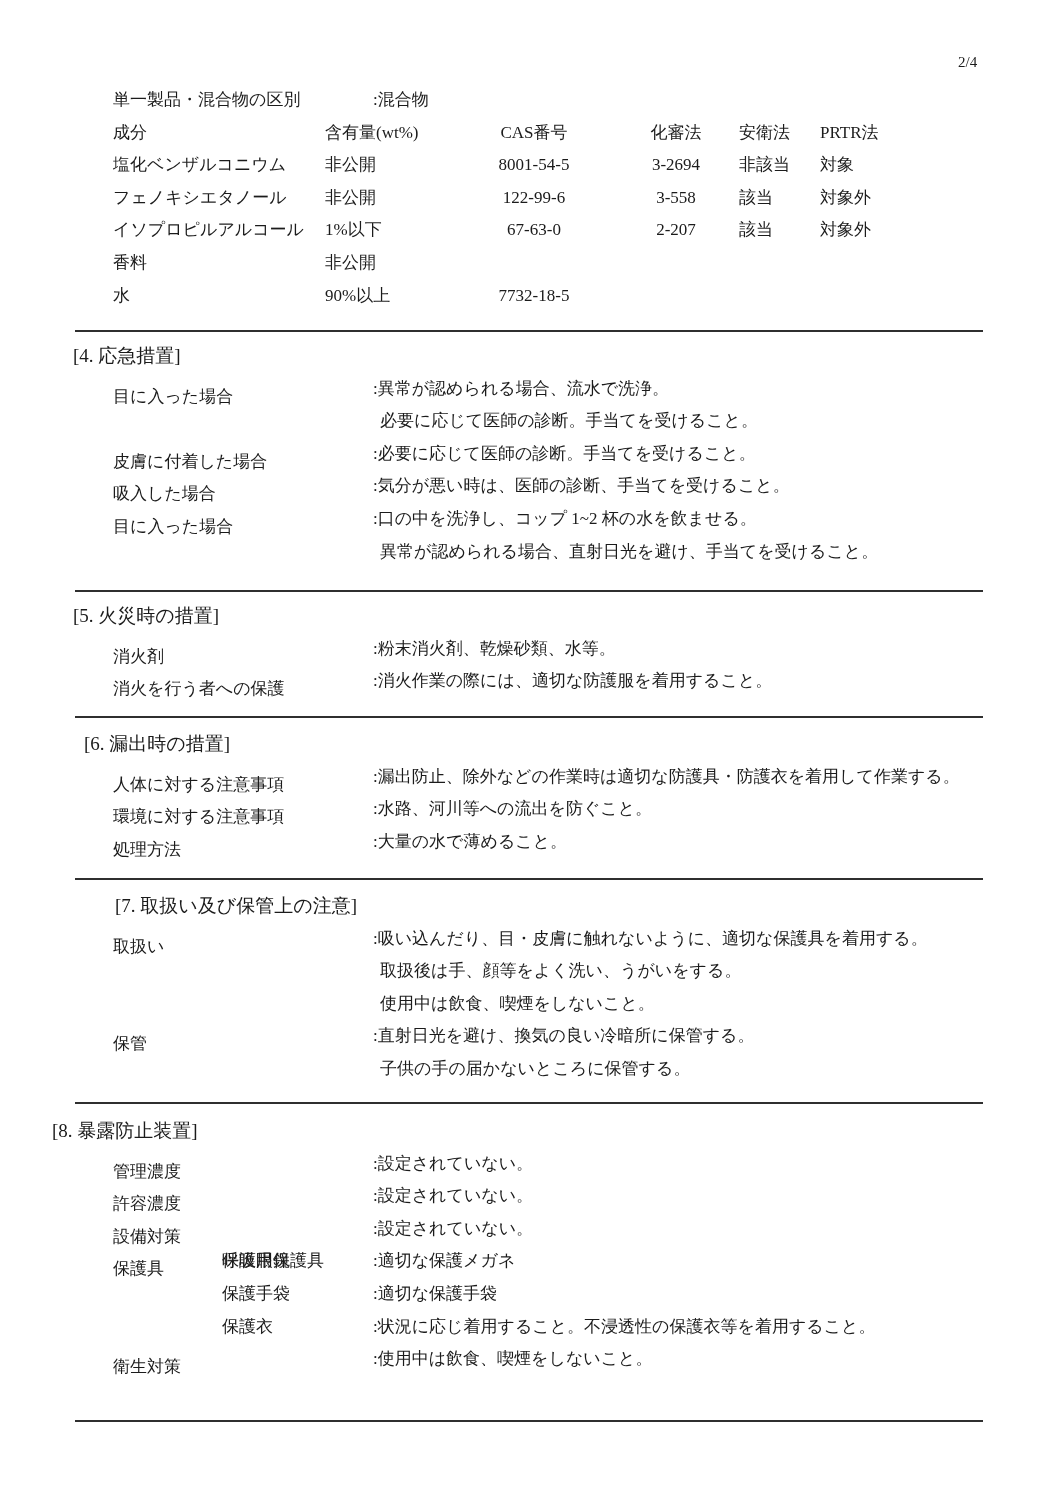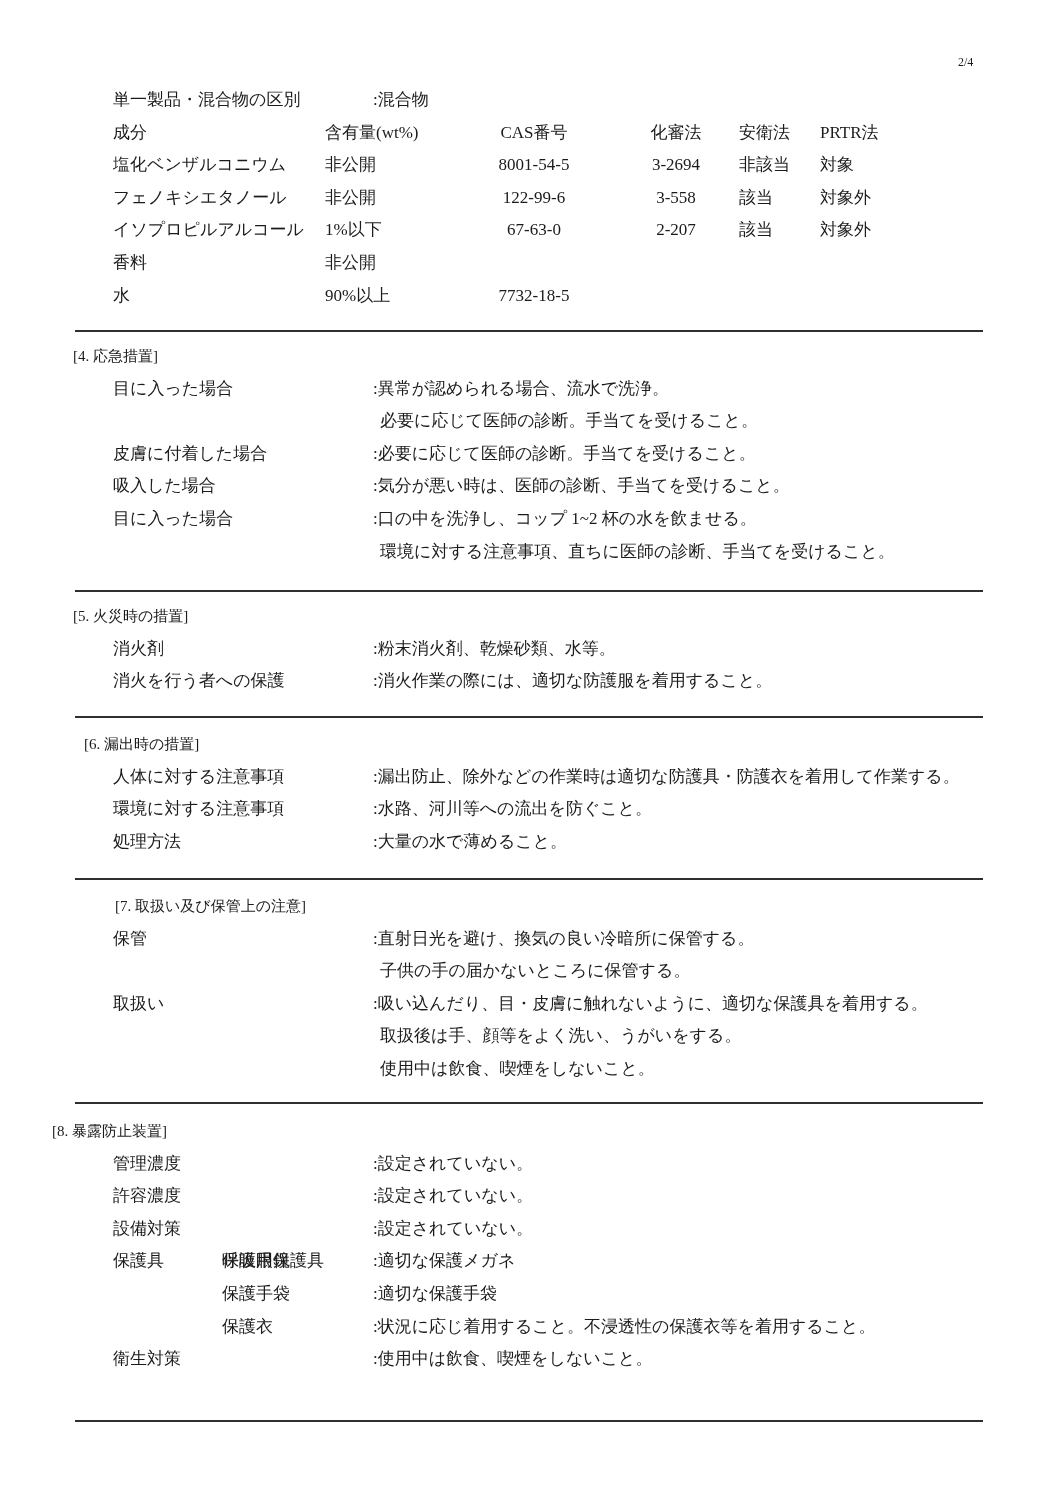--- a/index.html
+++ b/index.html
@@ -11,21 +11,21 @@
     background: #ffffff;
     font-family: "Liberation Serif", "DejaVu Serif", serif;
     font-size: 17px;
     color: #1b1b1b;
     overflow: hidden;
   }
   .pagenum {
     position: absolute;
     top: 52px;
     left: 958px;
-    font-size: 12px;
+    font-size: 15px;
     line-height: 20px;
   }
   
   .topblock { position: absolute; top: 84px; left: 0; width: 100%; }
   .trow { position: relative; height: 32.6px; line-height: 32.6px; white-space: nowrap; }
   .c-lbl  { position: absolute; left: 113px; }
   .c-val  { position: absolute; left: 373px; }
   .c1 { position: absolute; left: 113px; }
   .c2 { position: absolute; left: 325px; }
   .c3 { position: absolute; left: 458px; width: 152px; text-align: center; }
@@ -39,25 +39,25 @@
     left: 75px;
     width: 908px;
     height: 0;
     border-top: 2px solid #2f2f2f;
   }
   .section .rule { top: 0; }
   .stitle {
     position: relative;
     height: 32.6px;
     line-height: 32.6px;
-    font-size: 15px;
+    font-size: 19px;
     white-space: nowrap;
   }
   .srow { position: relative; }
-  .srow .lbl { position: absolute; left: 113px; top: 0; height: 32.6px; line-height: 32.6px; white-space: nowrap; }
+  .srow .lbl { position: absolute; left: 113px; top: 8px; height: 32.6px; line-height: 32.6px; white-space: nowrap; }
   .srow .sub { position: absolute; left: 222px; top: 0; height: 32.6px; line-height: 32.6px; white-space: nowrap; }
   .srow .val { margin-left: 373px; }
   .vline { height: 32.6px; line-height: 32.6px; white-space: nowrap; }
   .vline.cont { padding-left: 7px; }
   .bottom-rule { top: 1420px; }
 </style>
 </head>
 <body>
 
 <div class="page">
@@ -134,21 +134,21 @@
         <div class="srow">
           <span class="lbl">吸入した場合</span>
           <div class="val">
             <div class="vline">:気分が悪い時は、医師の診断、手当てを受けること。</div>
           </div>
         </div>
         <div class="srow">
           <span class="lbl">目に入った場合</span>
           <div class="val">
             <div class="vline">:口の中を洗浄し、コップ 1~2 杯の水を飲ませる。</div>
-            <div class="vline cont">環境に対する注意事項、直ちに医師の診断、手当てを受けること。</div>
+            <div class="vline cont">異常が認められる場合、直射日光を避け、手当てを受けること。</div>
           </div>
         </div>
       </div>
       <div class="section" style="top: 590px;">
         <div class="rule"></div>
         <div class="stitle" style="margin-top: 10px; padding-left: 73px;">[5. 火災時の措置]</div>
         <div class="srow">
           <span class="lbl">消火剤</span>
           <div class="val">
             <div class="vline">:粉末消火剤、乾燥砂類、水等。</div>
@@ -179,35 +179,35 @@
         <div class="srow">
           <span class="lbl">処理方法</span>
           <div class="val">
             <div class="vline">:大量の水で薄めること。</div>
           </div>
         </div>
       </div>
       <div class="section" style="top: 878px;">
         <div class="rule"></div>
         <div class="stitle" style="margin-top: 12px; padding-left: 115px;">[7. 取扱い及び保管上の注意]</div>
-        <div class="srow">
-          <span class="lbl">保管</span>
-          <div class="val">
-            <div class="vline">:直射日光を避け、換気の良い冷暗所に保管する。</div>
-            <div class="vline cont">子供の手の届かないところに保管する。</div>
-          </div>
-        </div>
         <div class="srow">
           <span class="lbl">取扱い</span>
           <div class="val">
             <div class="vline">:吸い込んだり、目・皮膚に触れないように、適切な保護具を着用する。</div>
             <div class="vline cont">取扱後は手、顔等をよく洗い、うがいをする。</div>
             <div class="vline cont">使用中は飲食、喫煙をしないこと。</div>
           </div>
         </div>
+        <div class="srow">
+          <span class="lbl">保管</span>
+          <div class="val">
+            <div class="vline">:直射日光を避け、換気の良い冷暗所に保管する。</div>
+            <div class="vline cont">子供の手の届かないところに保管する。</div>
+          </div>
+        </div>
       </div>
       <div class="section" style="top: 1102px;">
         <div class="rule"></div>
         <div class="stitle" style="margin-top: 13px; padding-left: 52px;">[8. 暴露防止装置]</div>
         <div class="srow">
           <span class="lbl">管理濃度</span>
           <div class="val">
             <div class="vline">:設定されていない。</div>
           </div>
         </div>

